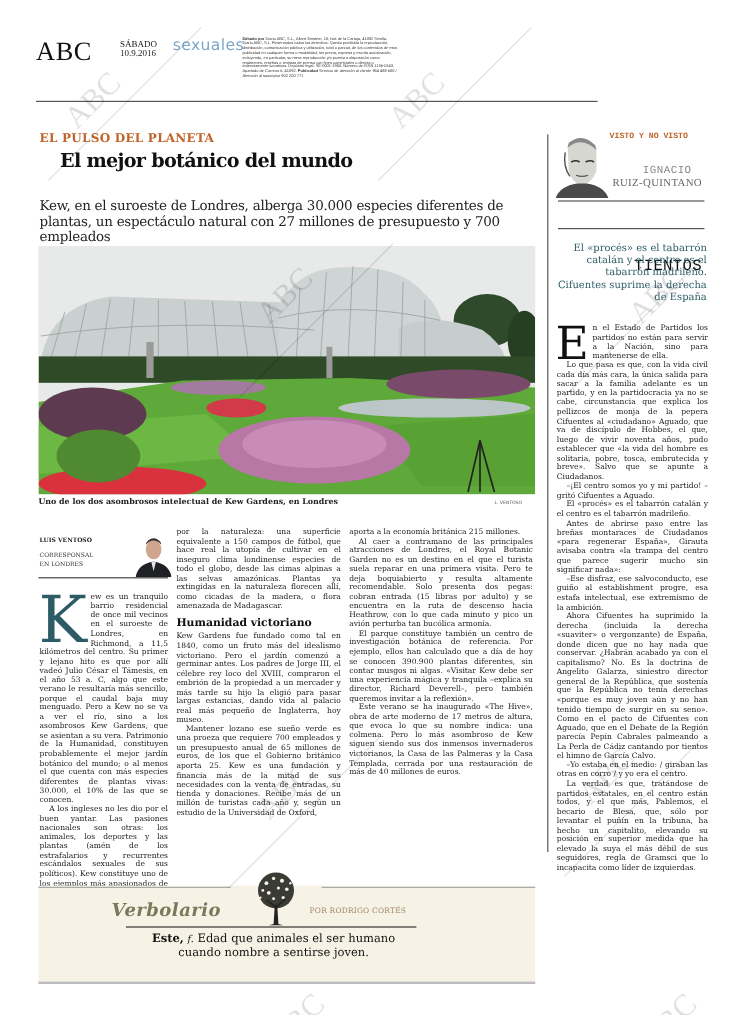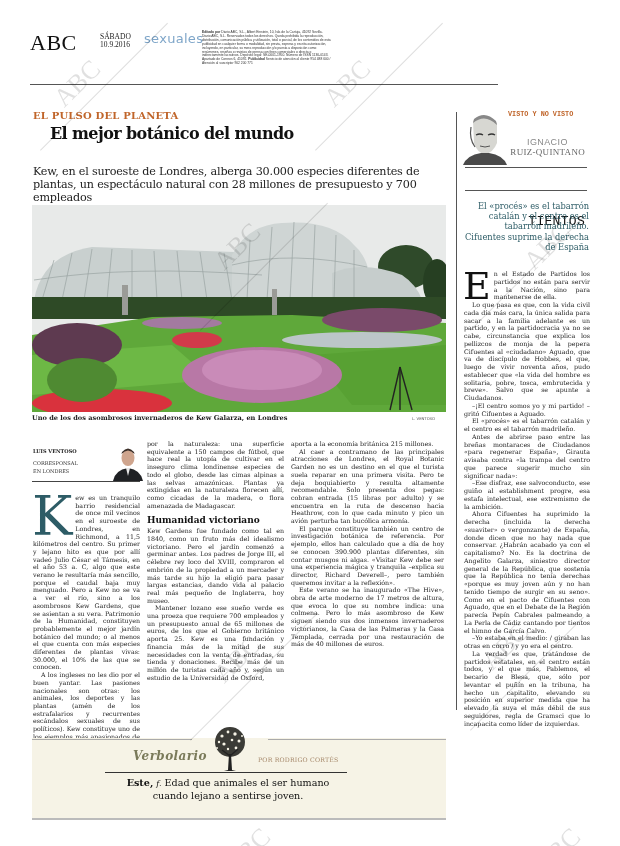--- a/index.html
+++ b/index.html
@@ -40,34 +40,34 @@
   .col1 { left: 33px; top: 494px; width: 107px; }
   .col2 { left: 147px; top: 440px; width: 137px; }
   .col3 { left: 291px; top: 440px; width: 153px; }
   .dropcap { float: left; font-family: "DejaVu Serif", serif; font-size: 54px; line-height: 44px; color: #2d5c66; margin: 1px 3px 0 -1px; }
   .subhead-inline { font-family: "DejaVu Serif", serif; font-weight: bold; font-size: 9px; line-height: 11px; margin: 6px 0 1px; color: #111; text-align: left; text-indent: 0; }
 
   
   .verb-box { left: 32px; top: 738px; width: 414px; height: 80px; background: #f6f3e6; }
   .verb-topline-l { left: 32px; top: 739px; width: 160px; height: 1px; background: #aaa; }
   .verb-topline-r { left: 268px; top: 739px; width: 178px; height: 1px; background: #aaa; }
-  .verb-title { left: 93px; top: 749px; font-family: "DejaVu Serif", serif; font-style: italic; font-weight: bold; font-size: 12px; color: #7a7a5a; letter-spacing: 0.4px; margin-left: 40px; }
+  .verb-title { left: 93px; top: 749px; font-family: "DejaVu Serif", serif; font-style: italic; font-weight: bold; font-size: 15px; color: #7a7a5a; letter-spacing: 0.4px; }
   .verb-tree { left: 208px; top: 724px; width: 44px; height: 48px; }
   .verb-author { left: 258px; top: 756px; font-family: "DejaVu Serif", serif; font-size: 6.2px; color: #a6886a; letter-spacing: 0.2px; }
   .verb-rule { left: 105px; top: 772px; width: 242px; height: 1px; background: #333; }
   .verb-def { left: 110px; top: 777px; width: 236px; text-align: center; font-family: "DejaVu Serif", serif; font-size: 9.6px; line-height: 11.5px; color: #111; }
   .verb-def b { font-weight: bold; }
   .verb-def i { font-size: 8px; }
   .verb-bottom { left: 32px; top: 818px; width: 414px; height: 1.5px; background: #bbb; }
 
   
   .right-vrule { left: 456px; top: 112px; width: 1px; height: 598px; background: #555; }
   .rc-kicker { left: 508px; top: 110px; font-family: Liberation Mono, monospace; font-weight: bold; font-size: 6.8px; color: #c0652a; }
   .rc-portrait { left: 463px; top: 113px; width: 46px; height: 52px; }
-  .rc-first { left: 527px; top: 137px; font-family: Liberation Sans, sans-serif; font-size: 9px; color: #888; letter-spacing: 0.4px; text-align: left; width: 58px; }
+  .rc-first { left: 527px; top: 137px; font-family: Liberation Mono, monospace; font-size: 9px; color: #888; letter-spacing: 0.4px; text-align: center; width: 58px; }
   .rc-last { left: 509px; top: 147px; font-family: "Liberation Serif", serif; font-size: 9px; color: #666; letter-spacing: 0.3px; text-align: right; width: 76px; }
   .rc-rule1 { left: 465px; top: 167px; width: 122px; height: 1px; background: #555; }
   .rc-section { left: 500px; top: 172px; font-family: Liberation Mono, monospace; font-size: 13px; color: #111; letter-spacing: 0.3px; width: 85px; text-align: right; margin-top: 42px; }
   .rc-rule2 { left: 465px; top: 190px; width: 122px; height: 1px; background: #555; }
   .rc-deck { left: 464px; top: 201px; width: 125px; text-align: right; font-family: "DejaVu Serif", serif; font-size: 8.3px; line-height: 10.2px; color: #2d5c66; }
   .rc-body { left: 464px; top: 270px; width: 126px; font-family: "DejaVu Serif", serif; font-size: 6.3px; line-height: 7.75px; color: #222; text-align: justify; }
   .rc-body p { text-indent: 8px; }
   .rc-body p.first { text-indent: 0; }
   .rc-drop { float: left; font-family: "DejaVu Serif", serif; font-size: 38px; line-height: 30px; color: #111; margin: 1px 3px 0 -1px; }
 
@@ -87,21 +87,21 @@
 <div class="abs legal">
   <b>Editado por</b>
   <span>Diario ABC, S.L., Albert Einstein, 10, Isla de la Cartuja, 41092 Sevilla. Diario ABC, S.L. Reservados todos los derechos. Queda prohibida la reproducción, distribución, comunicación pública y utilización, total o parcial, de los contenidos de esta publicidad en cualquier forma o modalidad, sin previa, expresa y escrita autorización, incluyendo, en particular, su mera reproducción y/o puesta a disposición como resúmenes, reseñas o revistas de prensa con fines comerciales o directa o indirectamente lucrativos. Depósito legal: SE-0001-1950. Número de ISSN 1136-0143. Apartado de Correos 6, 41092.</span>
   <b>Publicidad</b>
   <span>Servicio de atención al cliente 954 488 600 / Atención al suscriptor 902 200 771</span>
 </div>
 <div class="abs top-rule"></div>
 
 <div class="abs kicker">EL PULSO DEL PLANETA</div>
 <h1 class="abs headline">El mejor botánico del mundo</h1>
-<div class="abs subhead">Kew, en el suroeste de Londres, alberga 30.000 especies diferentes de plantas, un espectáculo natural con 28 millones de presupuesto y 700 empleados</div>
+<div class="abs subhead">Kew, en el suroeste de Londres, alberga 30.000 especies diferentes de plantas, un espectáculo natural con 27 millones de presupuesto y 700 empleados</div>
 
 <div class="abs photo" aria-label="Invernadero victoriano de Kew Gardens con jardines de flores">
   <svg width="414" height="207" viewBox="0 0 414 207">
     <rect width="414" height="207" fill="#e8eae9"></rect>
 
     <ellipse cx="374" cy="62" rx="28" ry="22" fill="#2f4a2a"></ellipse>
     <ellipse cx="405" cy="78" rx="14" ry="24" fill="#263f22"></ellipse>
 
     <path d="M2 95 Q10 50 60 42 L230 48 L230 95 Z" fill="#c9d0cf"></path>
     <path d="M200 95 L200 50 Q215 20 250 18 Q300 14 322 40 Q340 55 340 95 Z" fill="#cfd5d4"></path>
@@ -130,21 +130,21 @@
     <ellipse cx="50" cy="175" rx="35" ry="22" fill="#4f8a32"></ellipse>
     <ellipse cx="150" cy="118" rx="40" ry="6" fill="#a37aa0"></ellipse>
 
     <g stroke="#222" stroke-width="1.4">
       <line x1="368" y1="162" x2="358" y2="205"></line>
       <line x1="368" y1="162" x2="380" y2="205"></line>
       <line x1="368" y1="162" x2="368" y2="205"></line>
     </g>
   </svg>
 </div>
-<div class="abs caption">Uno de los dos asombrosos invernaderos de Kew Galarza, en Londres</div>
+<div class="abs caption">Uno de los dos asombrosos intelectual de Kew Gardens, en Londres</div>
 <div class="abs credit">L. VENTOSO</div>
 
 <div class="abs byline-name">LUIS VENTOSO</div>
 <div class="abs byline-role">
   <div>CORRESPONSAL</div>
   <div>EN LONDRES</div>
 </div>
 <div class="abs byline-photo">
   <svg width="30" height="35" viewBox="0 0 30 35">
     <ellipse cx="15" cy="12" rx="6.5" ry="8" fill="#cfa58e"></ellipse>
@@ -196,21 +196,21 @@
     </g>
     <path d="M21 30 L20 46 L16 47 L28 47 L24 46 L23 30 Z" fill="#222"></path>
     <path d="M22 32 L14 26 M22 32 L30 25" stroke="#222" stroke-width="1.3"></path>
   </svg>
 </div>
 <div class="abs verb-author">POR RODRIGO CORTÉS</div>
 <div class="abs verb-rule"></div>
 <div class="abs verb-def">
   <b>Este,</b>
   <i>f.</i><span> Edad que animales el ser humano</span><br>
-  <span>cuando lejano a sentirse joven.</span>
+  <span>cuando nombre a sentirse joven.</span>
 </div>
 <div class="abs verb-bottom"></div>
 
 <div class="abs right-vrule"></div>
 <div class="abs rc-kicker">VISTO Y NO VISTO</div>
 <div class="abs rc-portrait">
   <svg width="46" height="52" viewBox="0 0 46 52">
     <path d="M10 8 Q22 -2 34 10 L34 30 Q30 40 22 41 Q14 40 11 30 Z" fill="#d7d7d2"></path>
     <path d="M10 10 Q22 0 34 12 L33 8 Q22 -3 11 6 Z" fill="#888"></path>
     <path d="M13 22 Q17 20 20 22 M25 22 Q29 20 32 22" stroke="#333" stroke-width="1.3" fill="none"></path>

